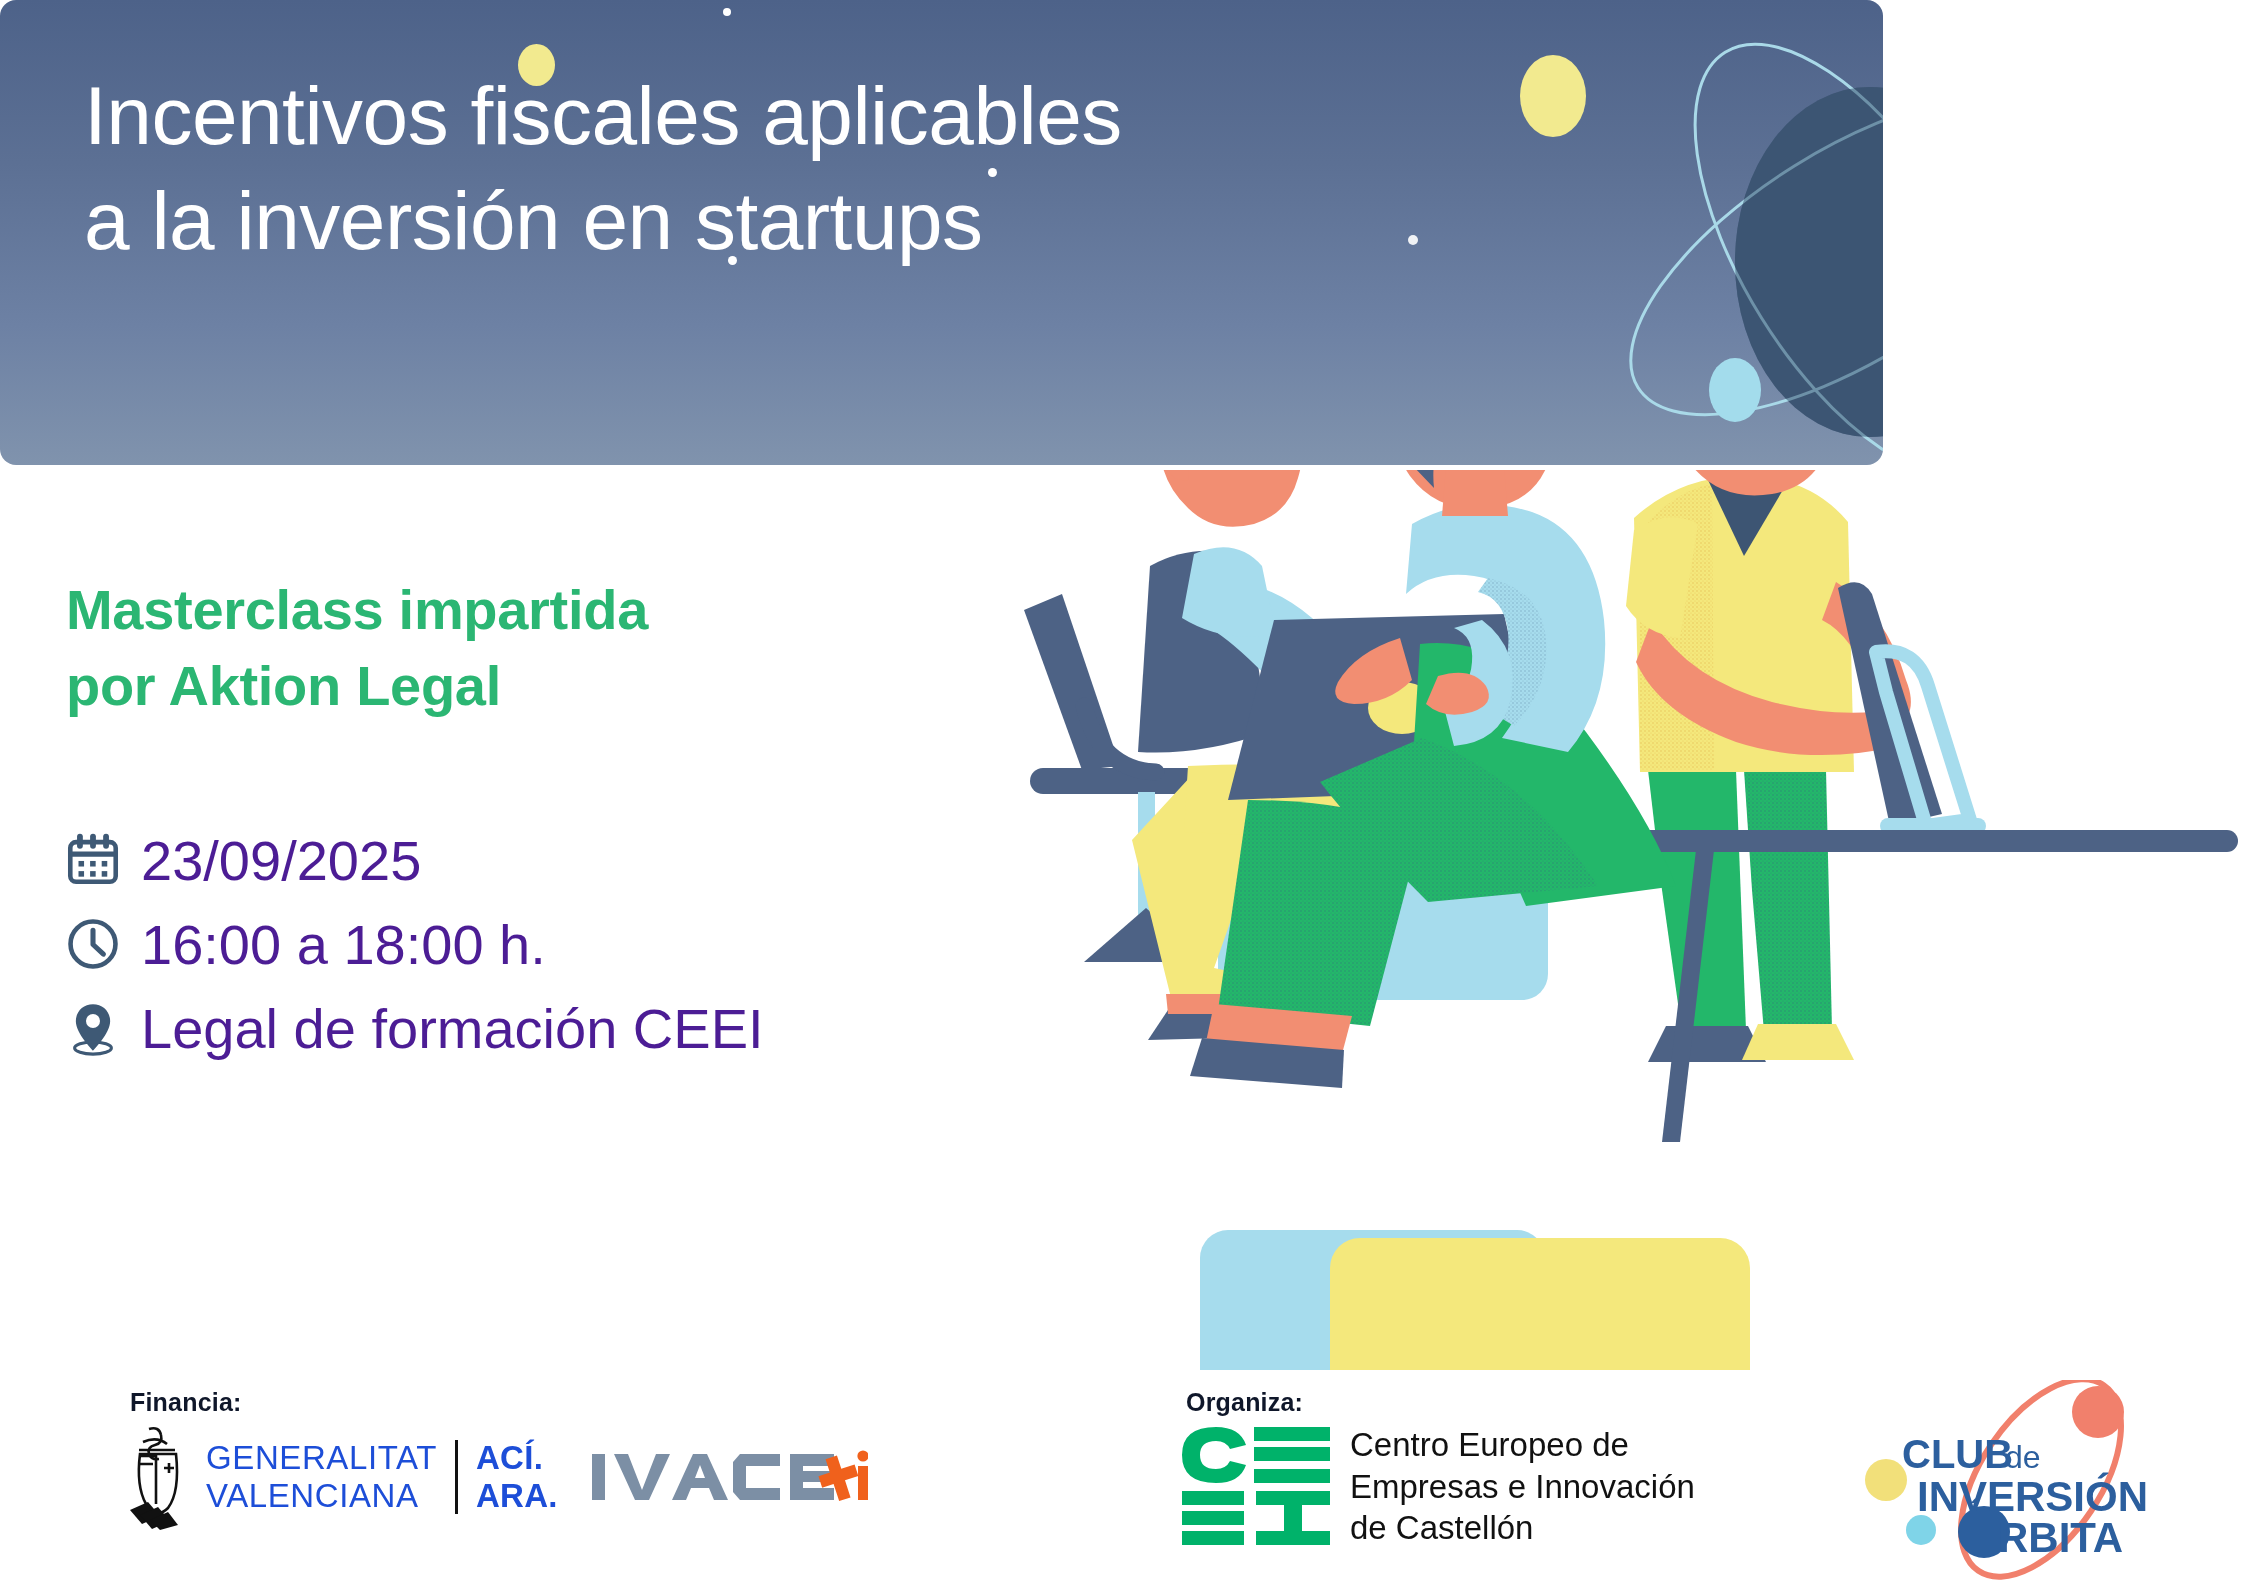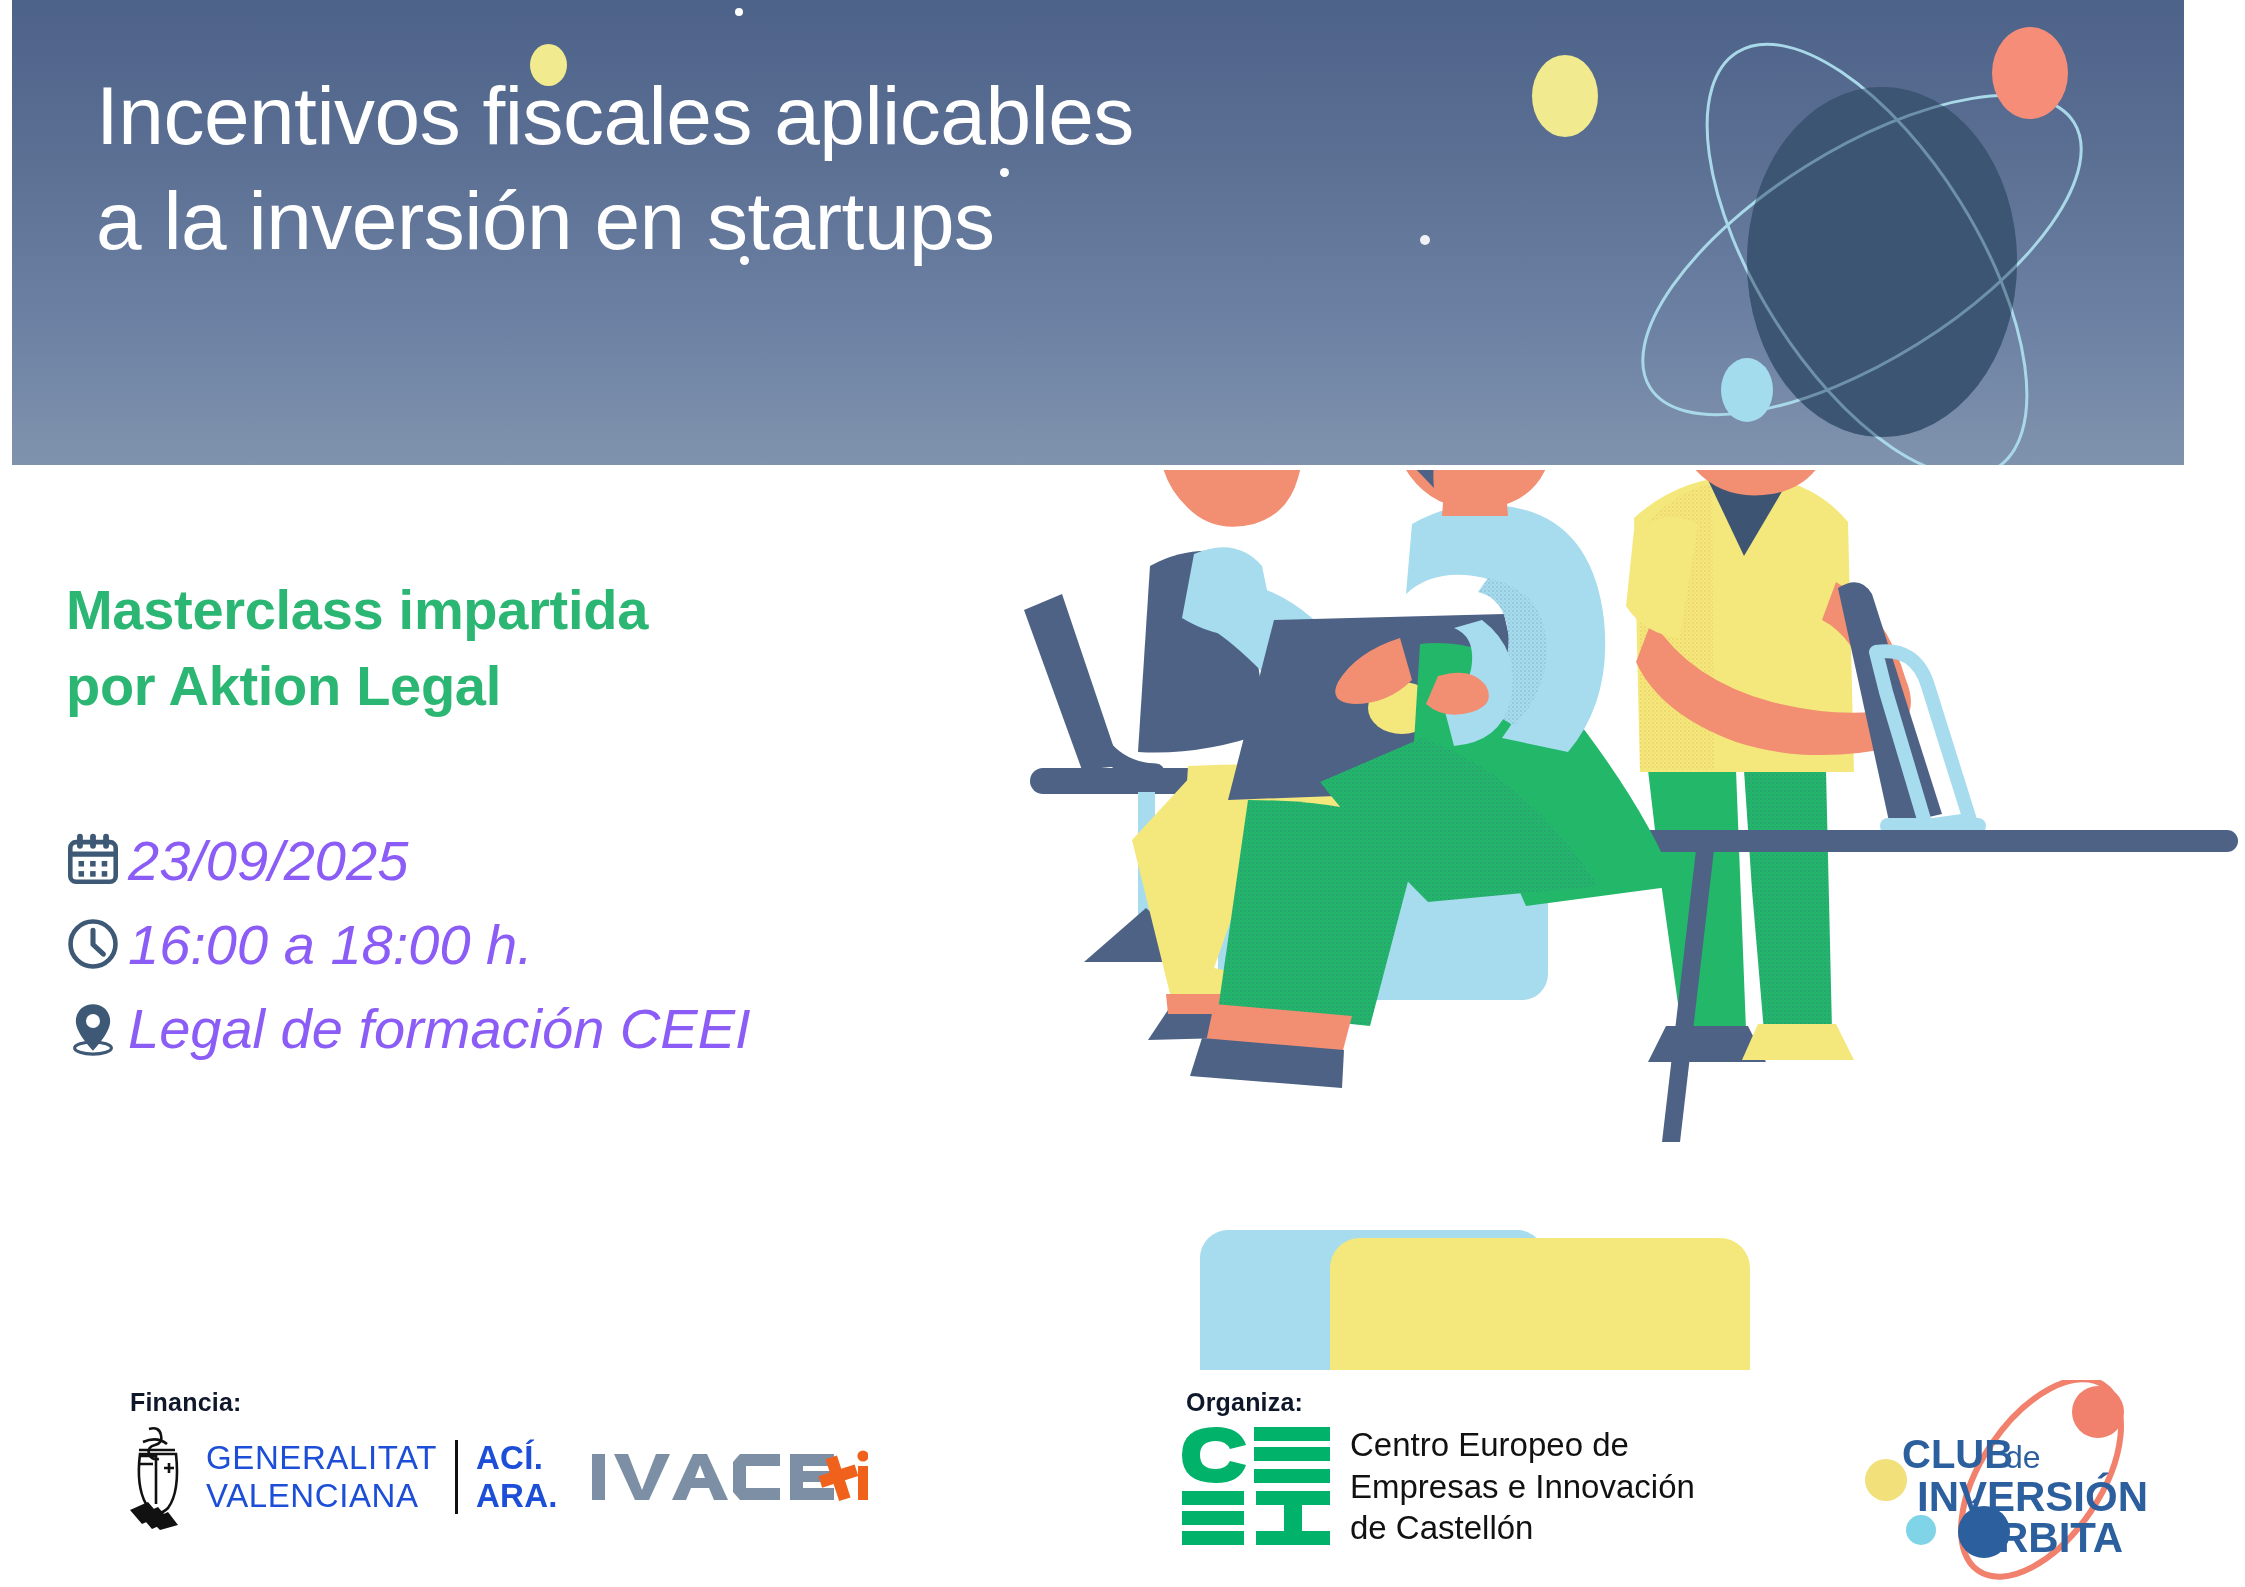--- a/index.html
+++ b/index.html
@@ -14,25 +14,26 @@
     position: relative;
     width: 2245px;
     height: 1587px;
     overflow: hidden;
     background: #ffffff;
   }
 
   
   #header-band {
     position: absolute;
-    left: 12px; top: 0;
-    width: 2172px;
+    left: 0; top: 0;
+    width: 1883px;
     height: 465px;
     background: linear-gradient(to bottom, #4d6289 0%, #5c7094 35%, #6d81a4 70%, #8093ad 100%);
     overflow: hidden;
+    border-radius: 16px;
   }
   #header-title {
     position: absolute;
     left: 84px;
     top: 64px;
     color: #ffffff;
     font-size: 82px;
     line-height: 1.28;
     font-weight: 400;
     letter-spacing: -0.5px;
@@ -69,26 +70,25 @@
   }
   .detail-icon {
     width: 62px;
     height: 62px;
     flex: 0 0 62px;
     display: flex;
     align-items: center;
     justify-content: center;
   }
   .detail-text {
-    color: #8b5cf6;
+    color: #4c1d95;
     font-size: 56px;
     font-weight: 400;
-    margin-left: 4px;
+    margin-left: 17px;
     white-space: nowrap;
-    font-style: italic;
   }
 
   
   #illustration {
     position: absolute;
     left: 1020px;
     top: 470px;
     width: 1225px;
     height: 900px;
   }

